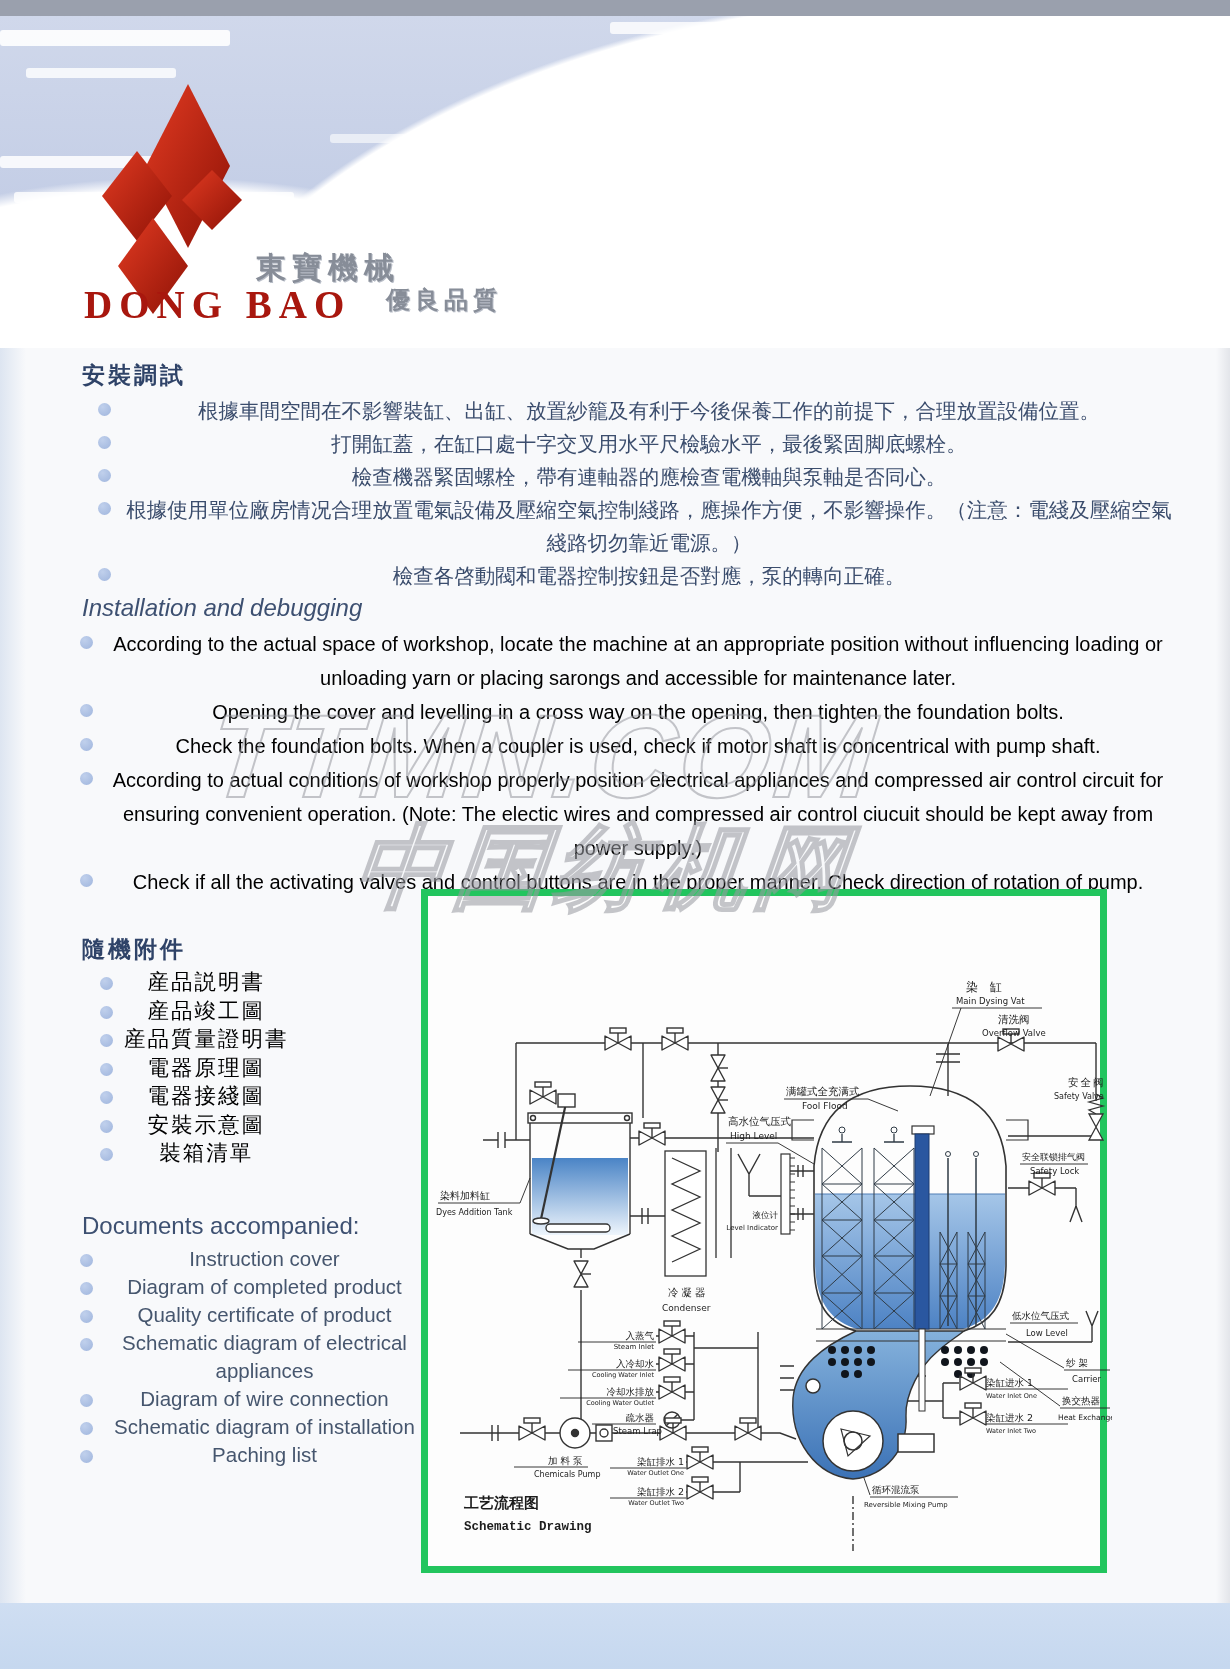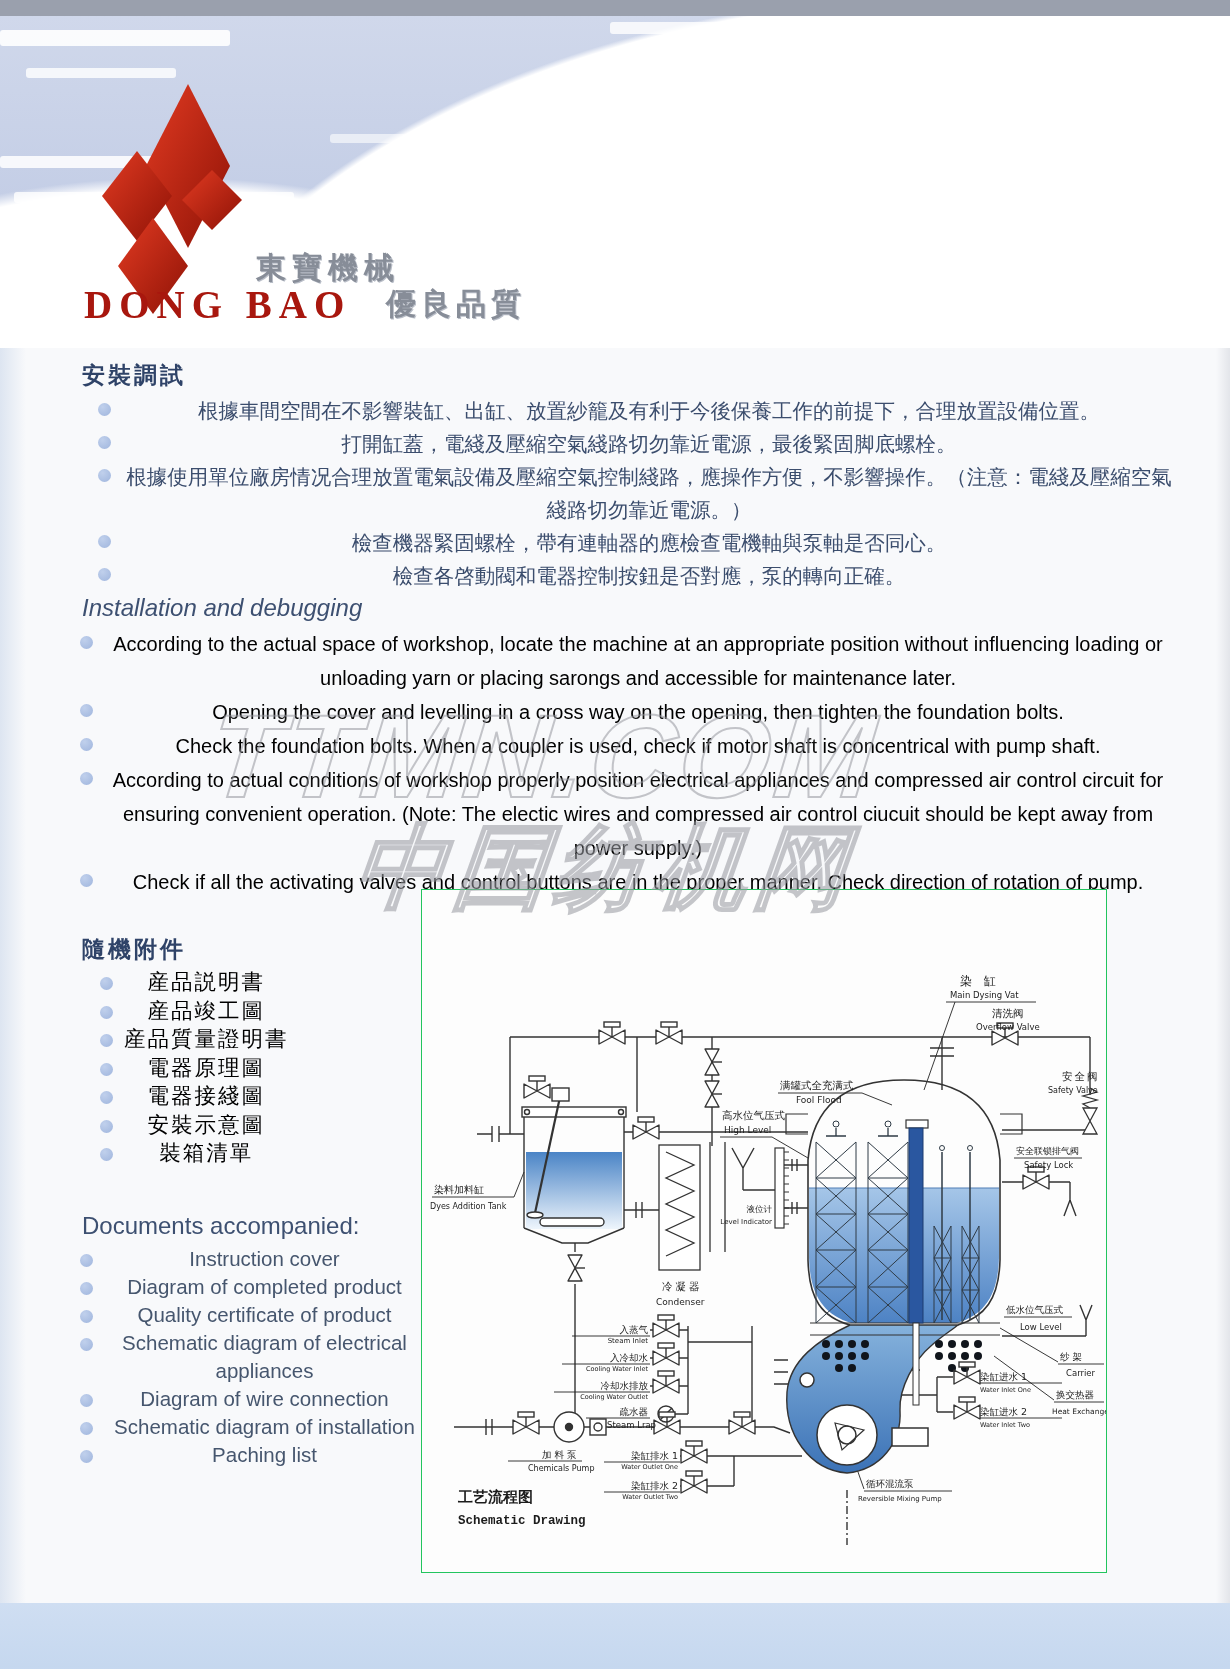--- a/index.html
+++ b/index.html
@@ -13,21 +13,21 @@
       radial-gradient(ellipse 820px 420px at 14% 122%, #ffffff 55%, rgba(255,255,255,0) 58%),
       radial-gradient(ellipse 1500px 920px at 80% 152%, #ffffff 57%, rgba(255,255,255,0) 57.6%),
       linear-gradient(180deg,#d0d8eb 0%, #c4cee6 55%, #cad3e9 100%);
   }
   .streak { position:absolute; background:#ffffff; border-radius:3px; }
 
   
   .logo-diamonds { position:absolute; left:100px; top:62px; width:145px; height:238px; }
   .logo-zh1 { position:absolute; left:256px; top:232px; font-size:30px; font-weight:bold; letter-spacing:6px;
       color:#878d98; text-shadow:1px 1px 0 #b9bec8; }
-  .logo-zh2 { position:absolute; left:386px; top:268px; font-size:30px; font-weight:bold; letter-spacing:5px;
+  .logo-zh2 { position:absolute; left:386px; top:268px; font-size:24px; font-weight:bold; letter-spacing:5px;
       color:#878d98; text-shadow:1px 1px 0 #b9bec8; }
   .logo-en { position:absolute; left:84px; top:266px; font-family:"Liberation Serif","DejaVu Serif",serif;
       font-weight:bold; font-size:39px; letter-spacing:7px; color:#a8170e; }
 
   
   .wm { position:absolute; font-style:italic; font-weight:bold; color:rgba(255,255,255,0.06);
         -webkit-text-stroke:2px rgba(150,152,158,0.55); transform:skewX(-6deg);
         pointer-events:none; z-index:6; white-space:nowrap; }
   .wm1 { left:210px; top:672px; font-size:118px; letter-spacing:4px; }
   .wm2 { left:355px; top:790px; font-size:92px; letter-spacing:8px; }
@@ -39,21 +39,21 @@
   ul.blist li { position:relative; padding-left:24px;text-align:center; }
   ul.blist li::before { content:''; position:absolute; left:0; top:9px; width:13px; height:13px;
       border-radius:50%; background:radial-gradient(circle at 35% 30%, #c0d0ec, #9fb5dd); }
   .zh-b { width:1078px; font-size:20.5px; line-height:33px; color:#3b4d6d; }
   .en-b { width:1092px; font-size:20px; line-height:34px; color:#000000; }
   .acc  { font-size:21.5px; line-height:28.5px; letter-spacing:2px; color:#000000; }
   .doc  { width:345px; font-size:20.5px; line-height:28px; color:#46566e; }
 
   
   .diagram { position:absolute; left:421px; top:873px; width:686px; height:684px; background:#fdfdfd;
-      border:1px solid #22c55e; z-index:4; }
+      border:7px solid #22c55e; z-index:4; }
   .diagram svg { display:block; }
   text { fill:#1c1c1c; font-family:"DejaVu Sans","Liberation Sans",sans-serif; }
   .cap-zh { font-size:15px; font-weight:bold; }
   .cap-en { font-family:"Liberation Mono","DejaVu Sans Mono",monospace; font-size:12.5px; font-weight:bold; }
 
   .bottom-band { position:absolute; left:0; top:1587px; width:1230px; height:82px;
       background:linear-gradient(180deg,#cfdef2,#c3d6ee); }
   .left-strip { position:absolute; left:0; top:332px; width:26px; height:1255px;
       background:linear-gradient(90deg,#dde5f1,rgba(255,255,255,0)); }
   .right-strip { position:absolute; right:0; top:332px; width:14px; height:1255px;
@@ -90,23 +90,23 @@
   <div class="logo-zh1">東寶機械</div>
   <div class="logo-zh2">優良品質</div>
   <div class="logo-en">DONG BAO</div>
 
   <div class="wm wm1">TTMN.COM</div>
   <div class="wm wm2">中国纺机网</div>
 
   <div class="sec-title-zh" style="left:82px;top:344px;">安裝調試</div>
   <ul class="blist" style="left:98px;top:378px;">
     <li class="zh-b">根據車間空間在不影響裝缸、出缸、放置紗籠及有利于今後保養工作的前提下，合理放置設備位置。</li>
-    <li class="zh-b">打開缸蓋，電綫及壓縮空氣綫路切勿靠近電源，最後緊固脚底螺栓。</li>
+    <li class="zh-b">打開缸蓋，在缸口處十字交叉用水平尺檢驗水平，最後緊固脚底螺栓。</li>
+    <li class="zh-b">檢查機器緊固螺栓，帶有連軸器的應檢查電機軸與泵軸是否同心。</li>
     <li class="zh-b">根據使用單位廠房情况合理放置電氣設備及壓縮空氣控制綫路，應操作方便，不影響操作。（注意：電綫及壓縮空氣綫路切勿靠近電源。）</li>
-    <li class="zh-b">檢查機器緊固螺栓，帶有連軸器的應檢查電機軸與泵軸是否同心。</li>
     <li class="zh-b">檢查各啓動閥和電器控制按鈕是否對應，泵的轉向正確。</li>
   </ul>
 
   <div class="sec-title-en" style="left:82px;top:578px;font-style:italic;">Installation and debugging</div>
   <ul class="blist" style="left:80px;top:611px;">
     <li class="en-b">According to the actual space of workshop, locate the machine at an appropriate position without influencing loading or unloading yarn or placing sarongs and accessible for maintenance later.</li>
     <li class="en-b">Opening the cover and levelling in a cross way on the opening, then tighten the foundation bolts.</li>
     <li class="en-b">Check the foundation bolts. When a coupler is used, check if motor shaft is concentrical with pump shaft.</li>
     <li class="en-b">According to actual conditions of workshop properly position electrical appliances and compressed air control circuit for ensuring convenient operation. (Note: The electic wires and compressed air control ciucuit should be kept away from power supply.)</li>
     <li class="en-b">Check if all the activating valves and control buttons are in the proper manner. Check direction of rotation of pump.</li>

